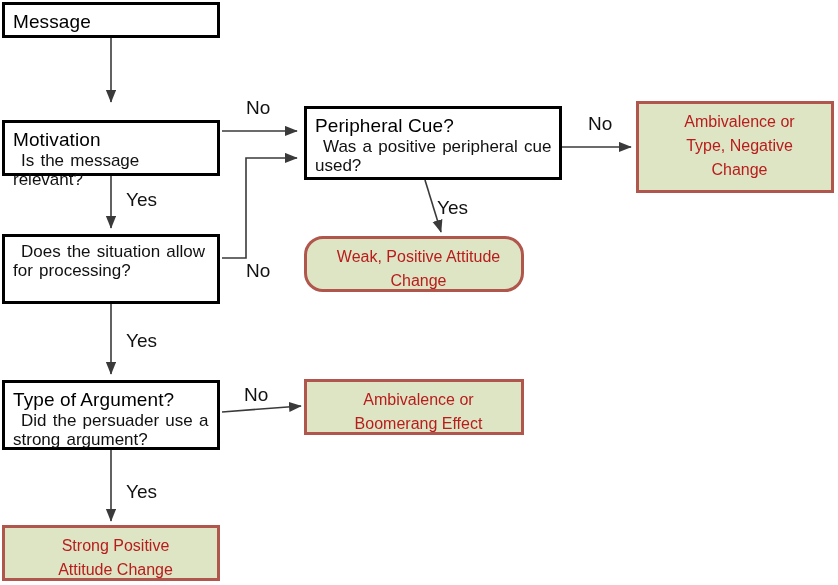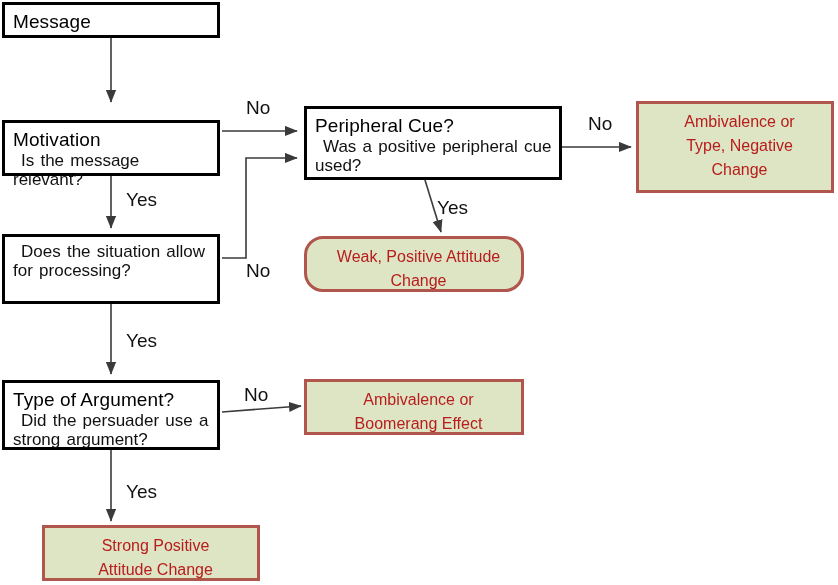--- a/index.html
+++ b/index.html
@@ -151,21 +151,21 @@
   <div class="outcome" style="left:304px; top:236px; width:220px; height:56px;border-radius:19px;">
     <span class="line">Weak, Positive Attitude</span>
     <span class="line">Change</span>
   </div>
 
   <div class="outcome" style="left:304px; top:379px; width:220px; height:56px;">
     <span class="line">Ambivalence or</span>
     <span class="line">Boomerang Effect</span>
   </div>
 
-  <div class="outcome" style="left:2px; top:525px; width:218px; height:56px;margin-left:40px;">
+  <div class="outcome" style="left:2px; top:525px; width:218px; height:56px;">
     <span class="line">Strong Positive</span>
     <span class="line">Attitude Change</span>
   </div>
 
   <div class="edge-label" style="left:246px; top:98px;">No</div>
 
   <div class="edge-label" style="left:126px; top:190px;">Yes</div>
 
   <div class="edge-label" style="left:246px; top:261px;">No</div>
 

